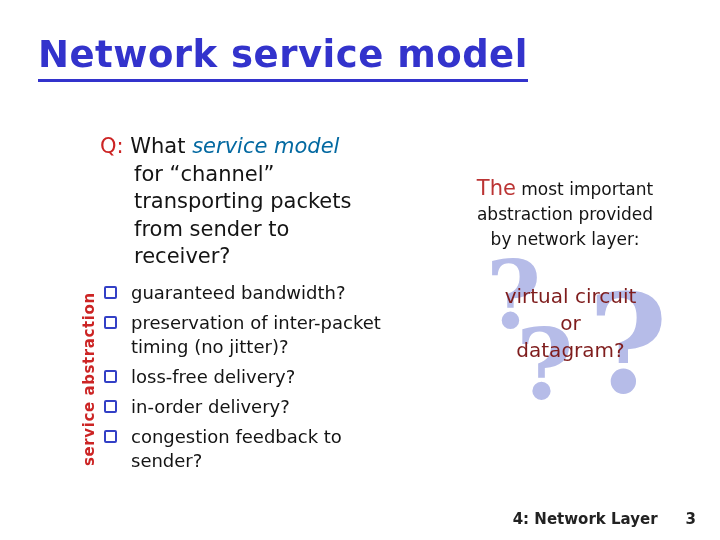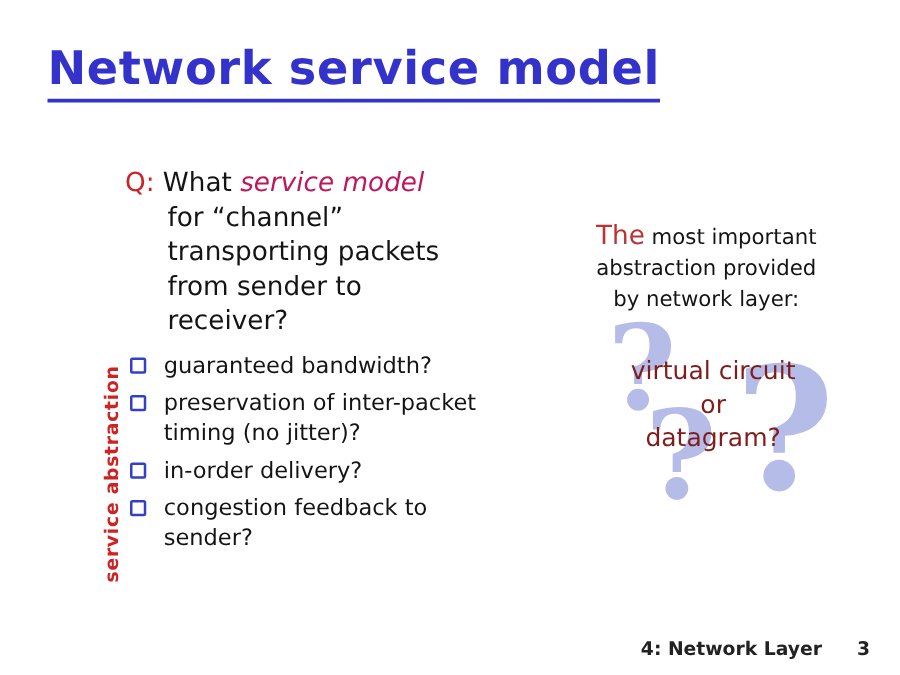--- a/index.html
+++ b/index.html
@@ -15,21 +15,21 @@
     border-bottom:3px solid #3333cc;padding-bottom:2px;
   }
   
   .q-block{
     position:absolute;left:100px;top:133px;width:320px;
     font-size:21px;line-height:27.5px;padding-left:34px;
   }
   .q-first{margin-left:-34px;}
   .accent-red{color:#cc2424;}
   .accent-red-dark{color:#bb3434;}
-  .blue-italic{color:#be185d;font-style:italic;}
+  .blue-italic{color:#0369a1;font-style:italic;}
   
   .side-label{
     position:absolute;left:80px;top:466px;
     transform:rotate(-90deg);transform-origin:left top;
     font-size:15px;font-weight:700;letter-spacing:.6px;color:#cc2424;
     white-space:nowrap;
   }
   
   .bullets{
     position:absolute;left:104px;top:281px;margin:0;padding:0;list-style:none;width:300px;
@@ -94,20 +94,26 @@
     <li>
       <span class="sq"></span>
       <div class="bt">
         <div>preservation of inter-packet</div>
         <div>timing (no jitter)?</div>
       </div>
     </li>
     <li>
       <span class="sq"></span>
       <div class="bt">
+        <div>loss-free delivery?</div>
+      </div>
+    </li>
+    <li>
+      <span class="sq"></span>
+      <div class="bt">
         <div>in-order delivery?</div>
       </div>
     </li>
     <li>
       <span class="sq"></span>
       <div class="bt">
         <div>congestion feedback to</div>
         <div>sender?</div>
       </div>
     </li>

